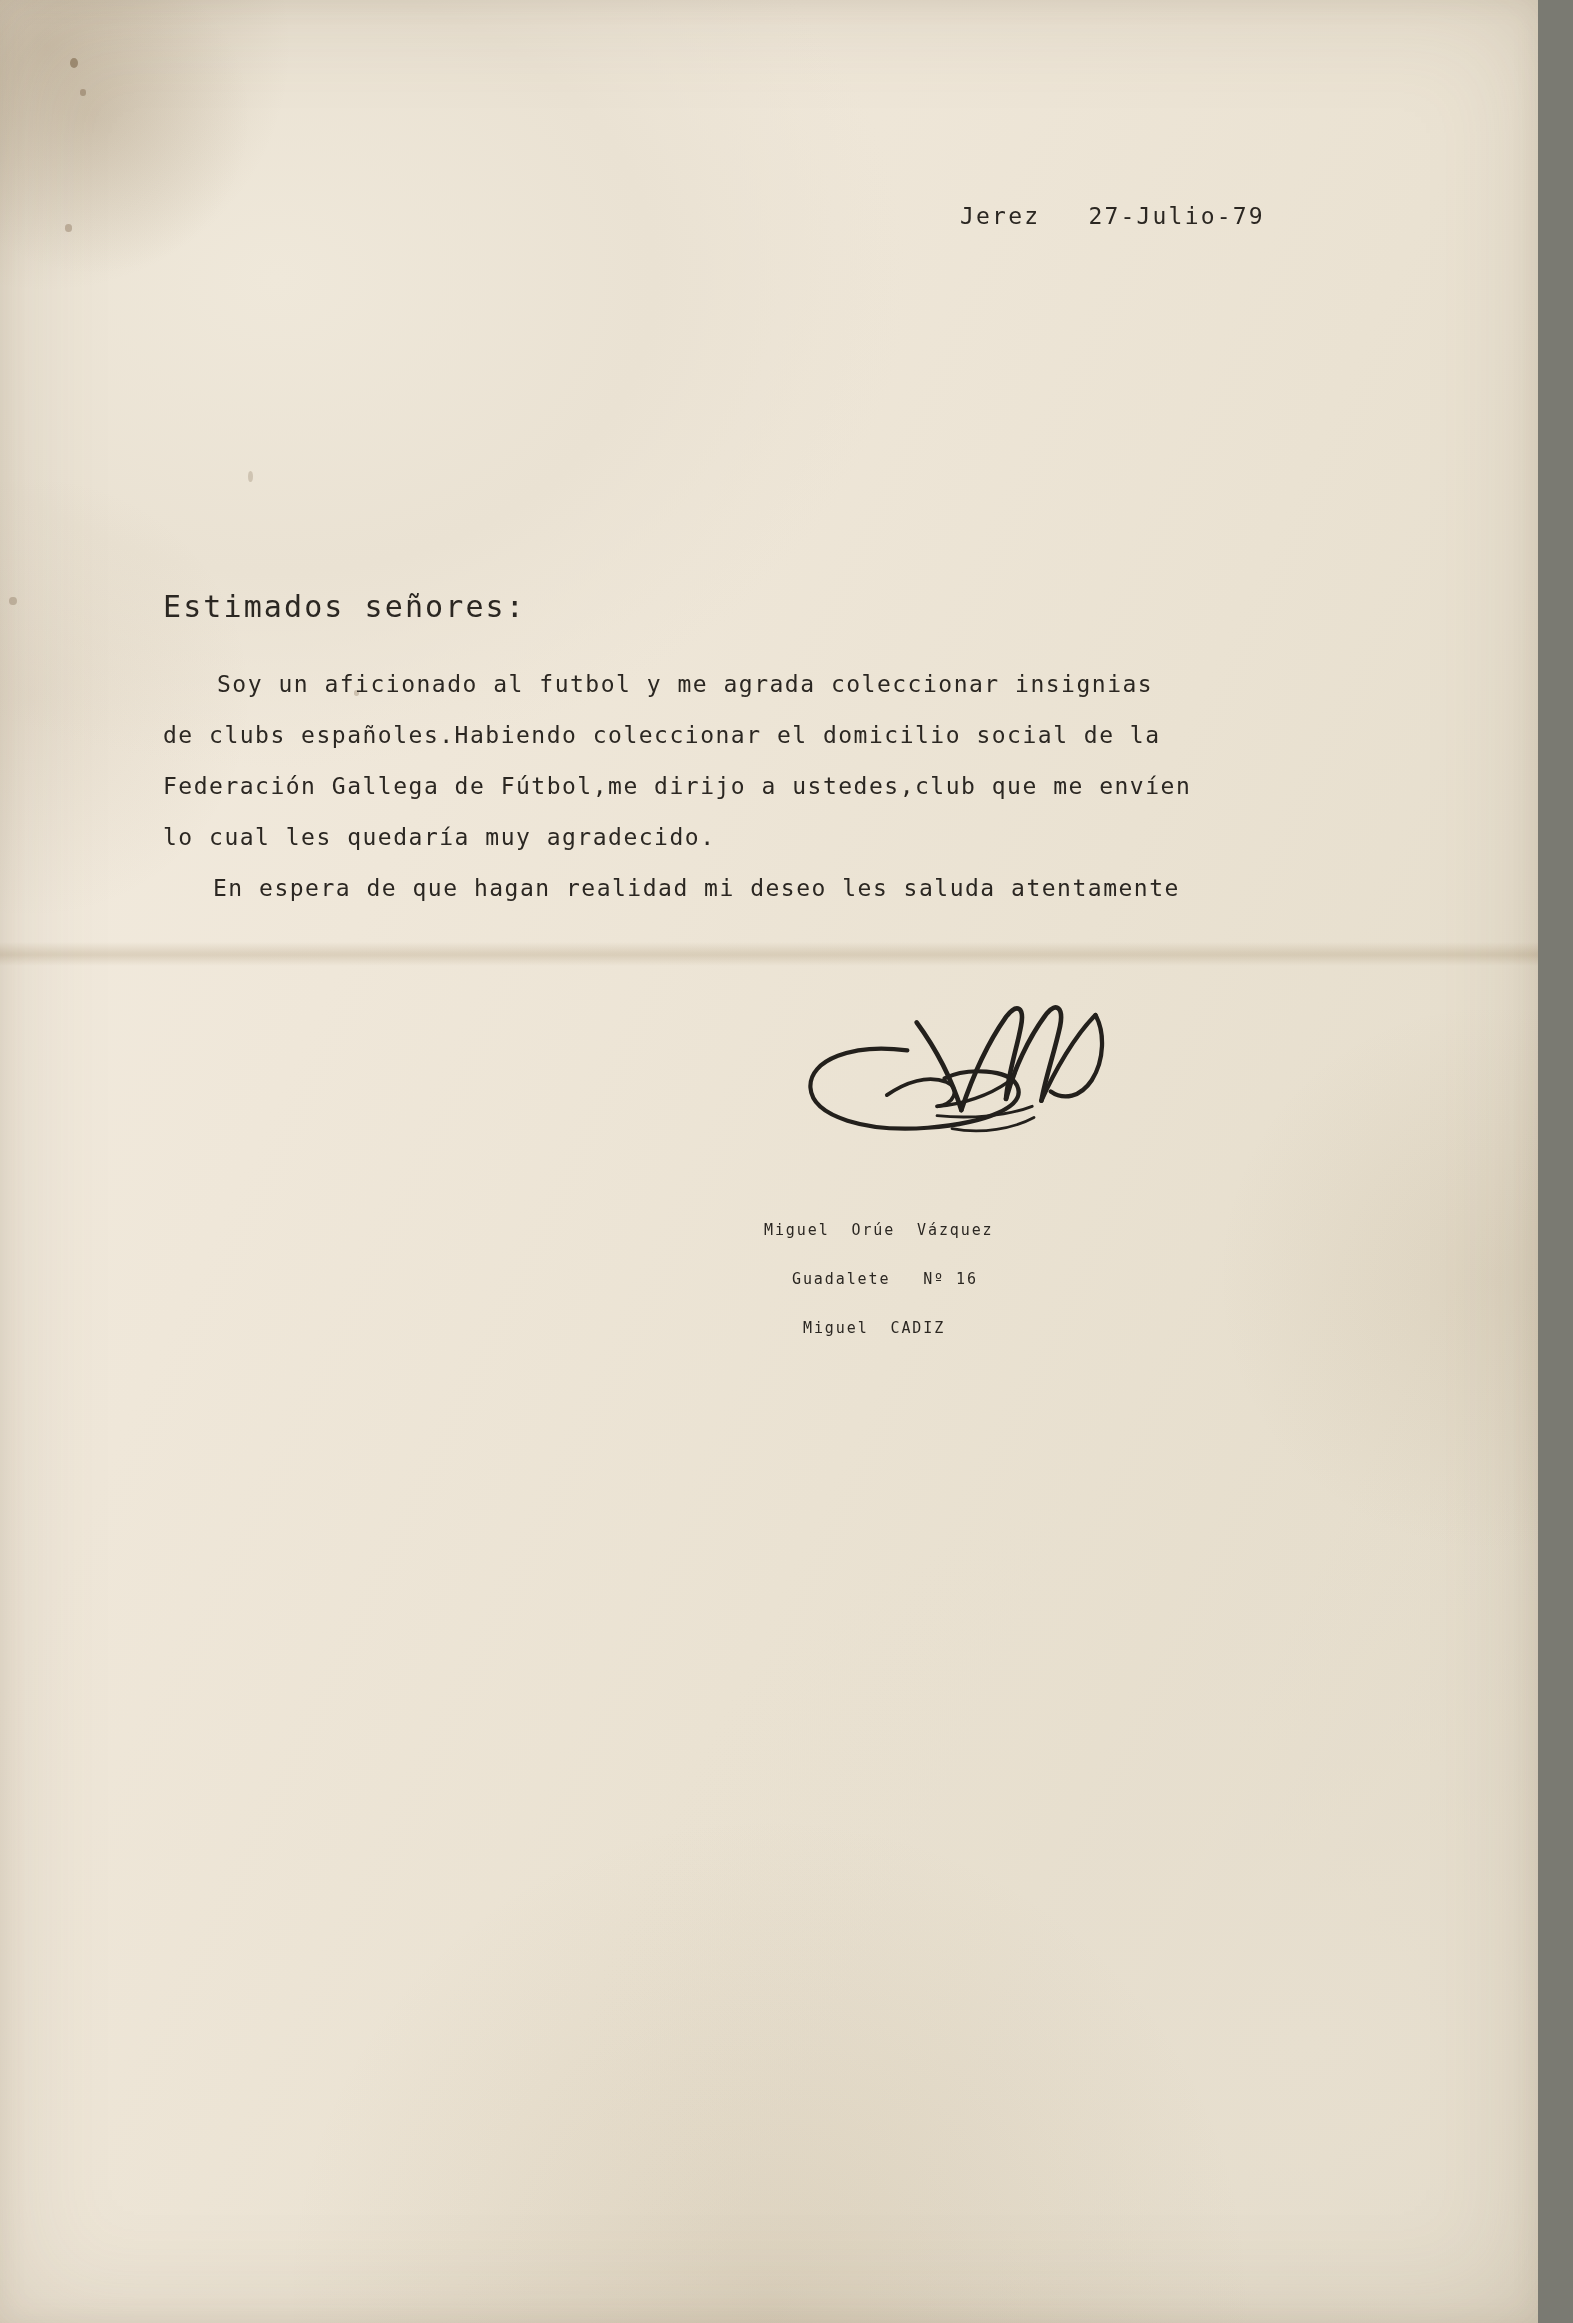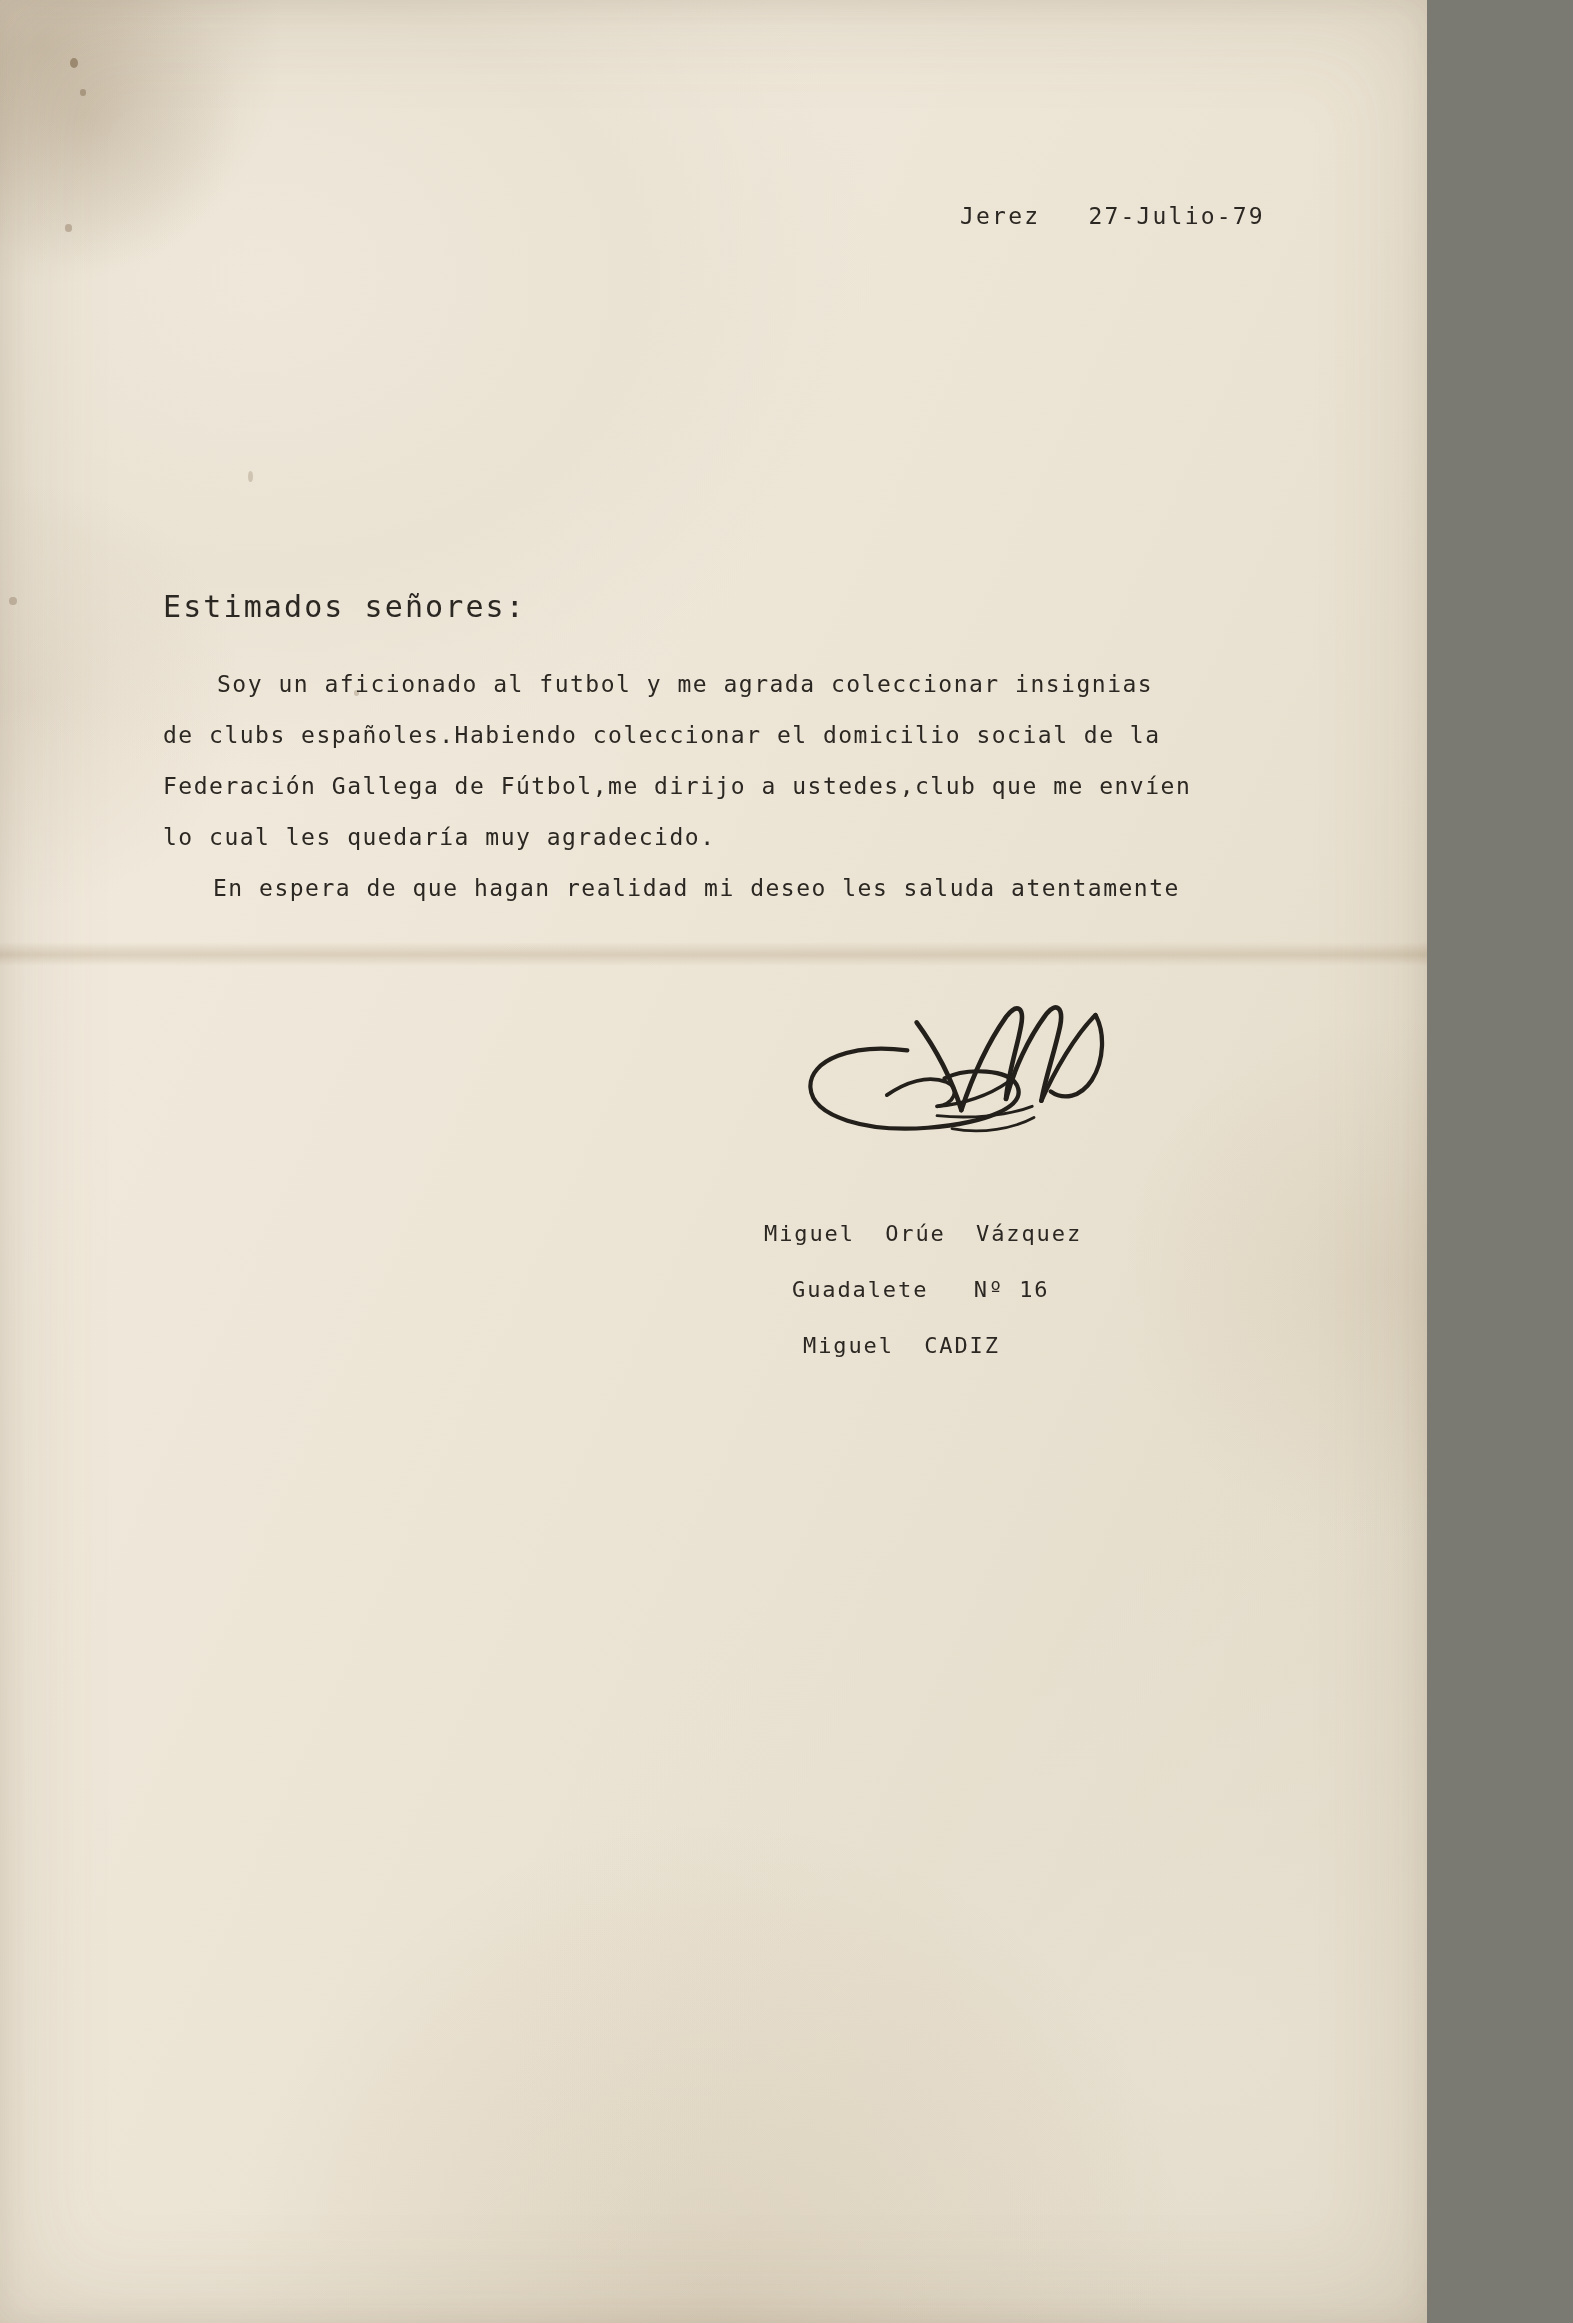--- a/index.html
+++ b/index.html
@@ -2,21 +2,21 @@
 <html style="font-size:15px"><head>
 <meta charset="utf-8">
 <style>
   html, body {
     margin: 0;
     padding: 0;
     background: #7a7a72;
   }
   .page {
     position: relative;
-    width: 1427px;
+    width: 1538px;
     height: 2323px;
     overflow: hidden;
     background:
       radial-gradient(ellipse 839px 653px at 18% 12%, #efe8da 0%, #eae2d3 45%, rgba(234,226,211,0) 75%),
       radial-gradient(ellipse 1025px 839px at 85% 88%, #e7dfcf 0%, rgba(231,223,207,0) 70%),
       linear-gradient(115deg, #f3ece0 0%, #efe7d9 30%, #eae2d2 58%, #e6decd 78%, #ded6c4 100%);
     font-family: "DejaVu Sans Mono", monospace;
     color: #2b2722;
   }
 
@@ -100,21 +100,21 @@
   }
   .signature svg { display: block; }
 
   .signer-block {
     position: absolute;
     top: 1221px;
     left: 764px;
     text-align: left;
   }
   .signer-line {
-    font-size: 22px;
+    font-size: 15px;
     letter-spacing: 1.9px;
     white-space: pre;
     margin-bottom: 31px;
   }
   .signer-line.l2 { padding-left: 28px; }
   .signer-line.l3 { padding-left: 39px; }
 </style>
 </head>
 <body>
 

